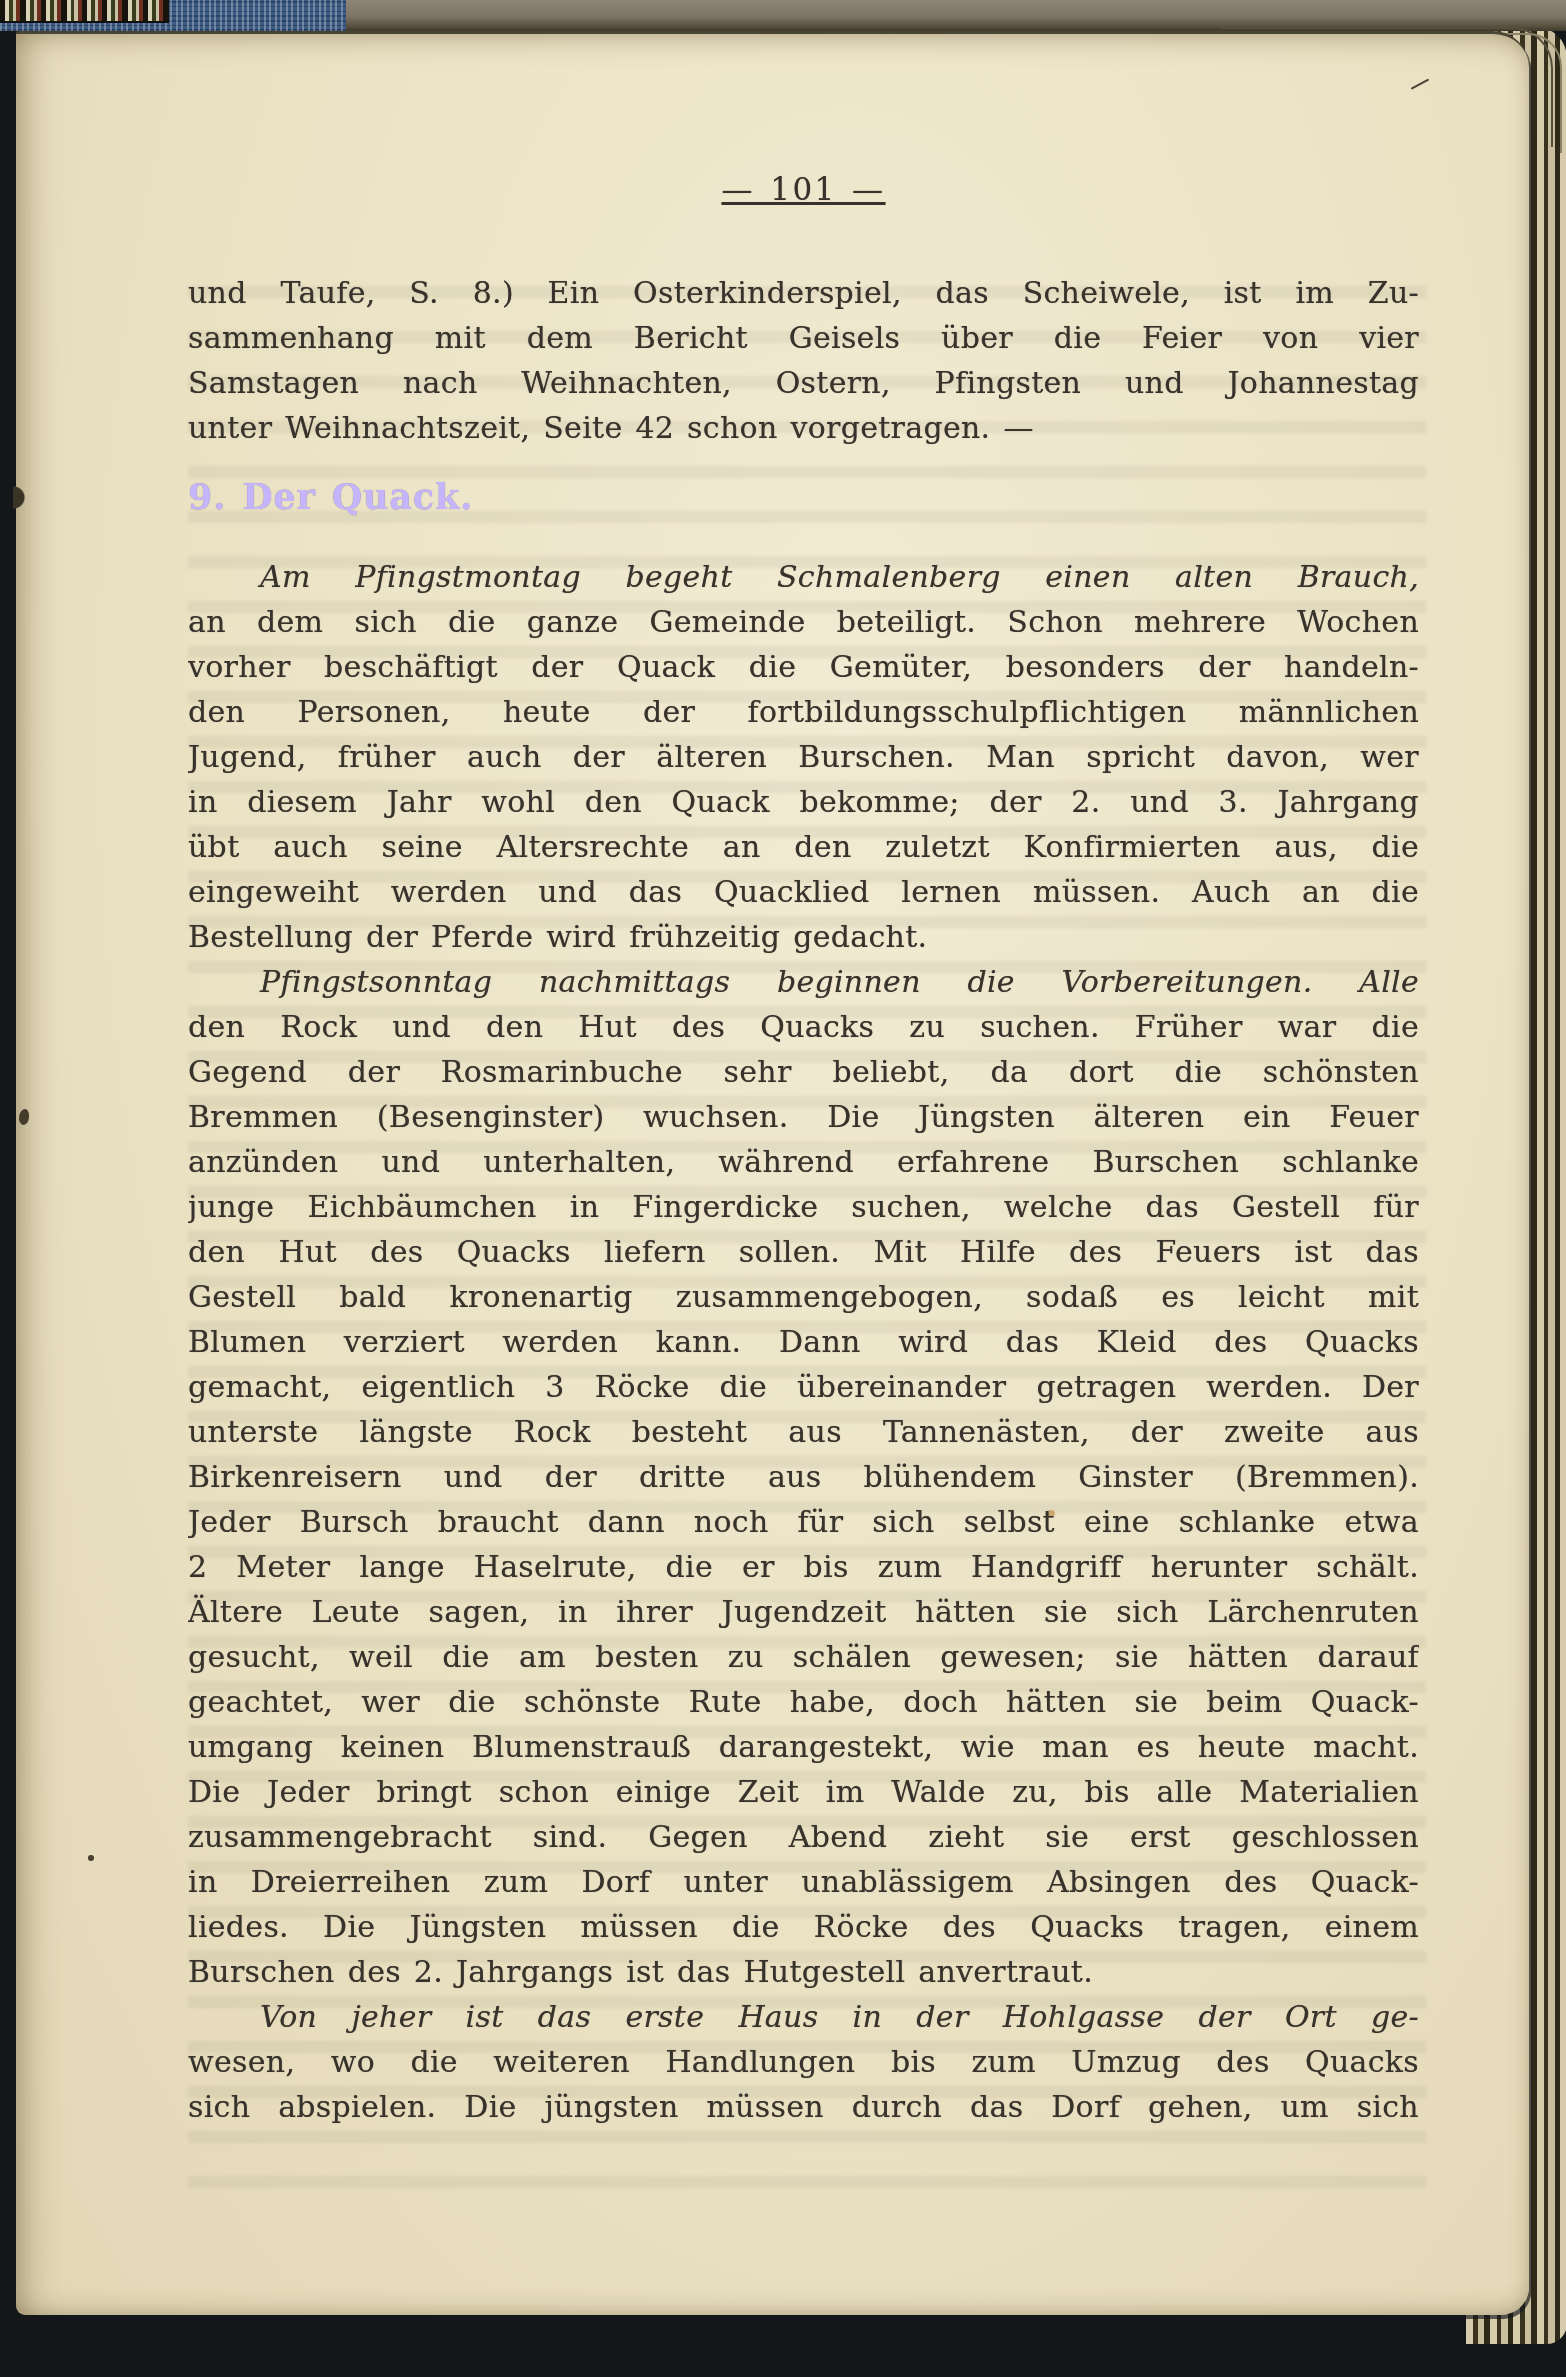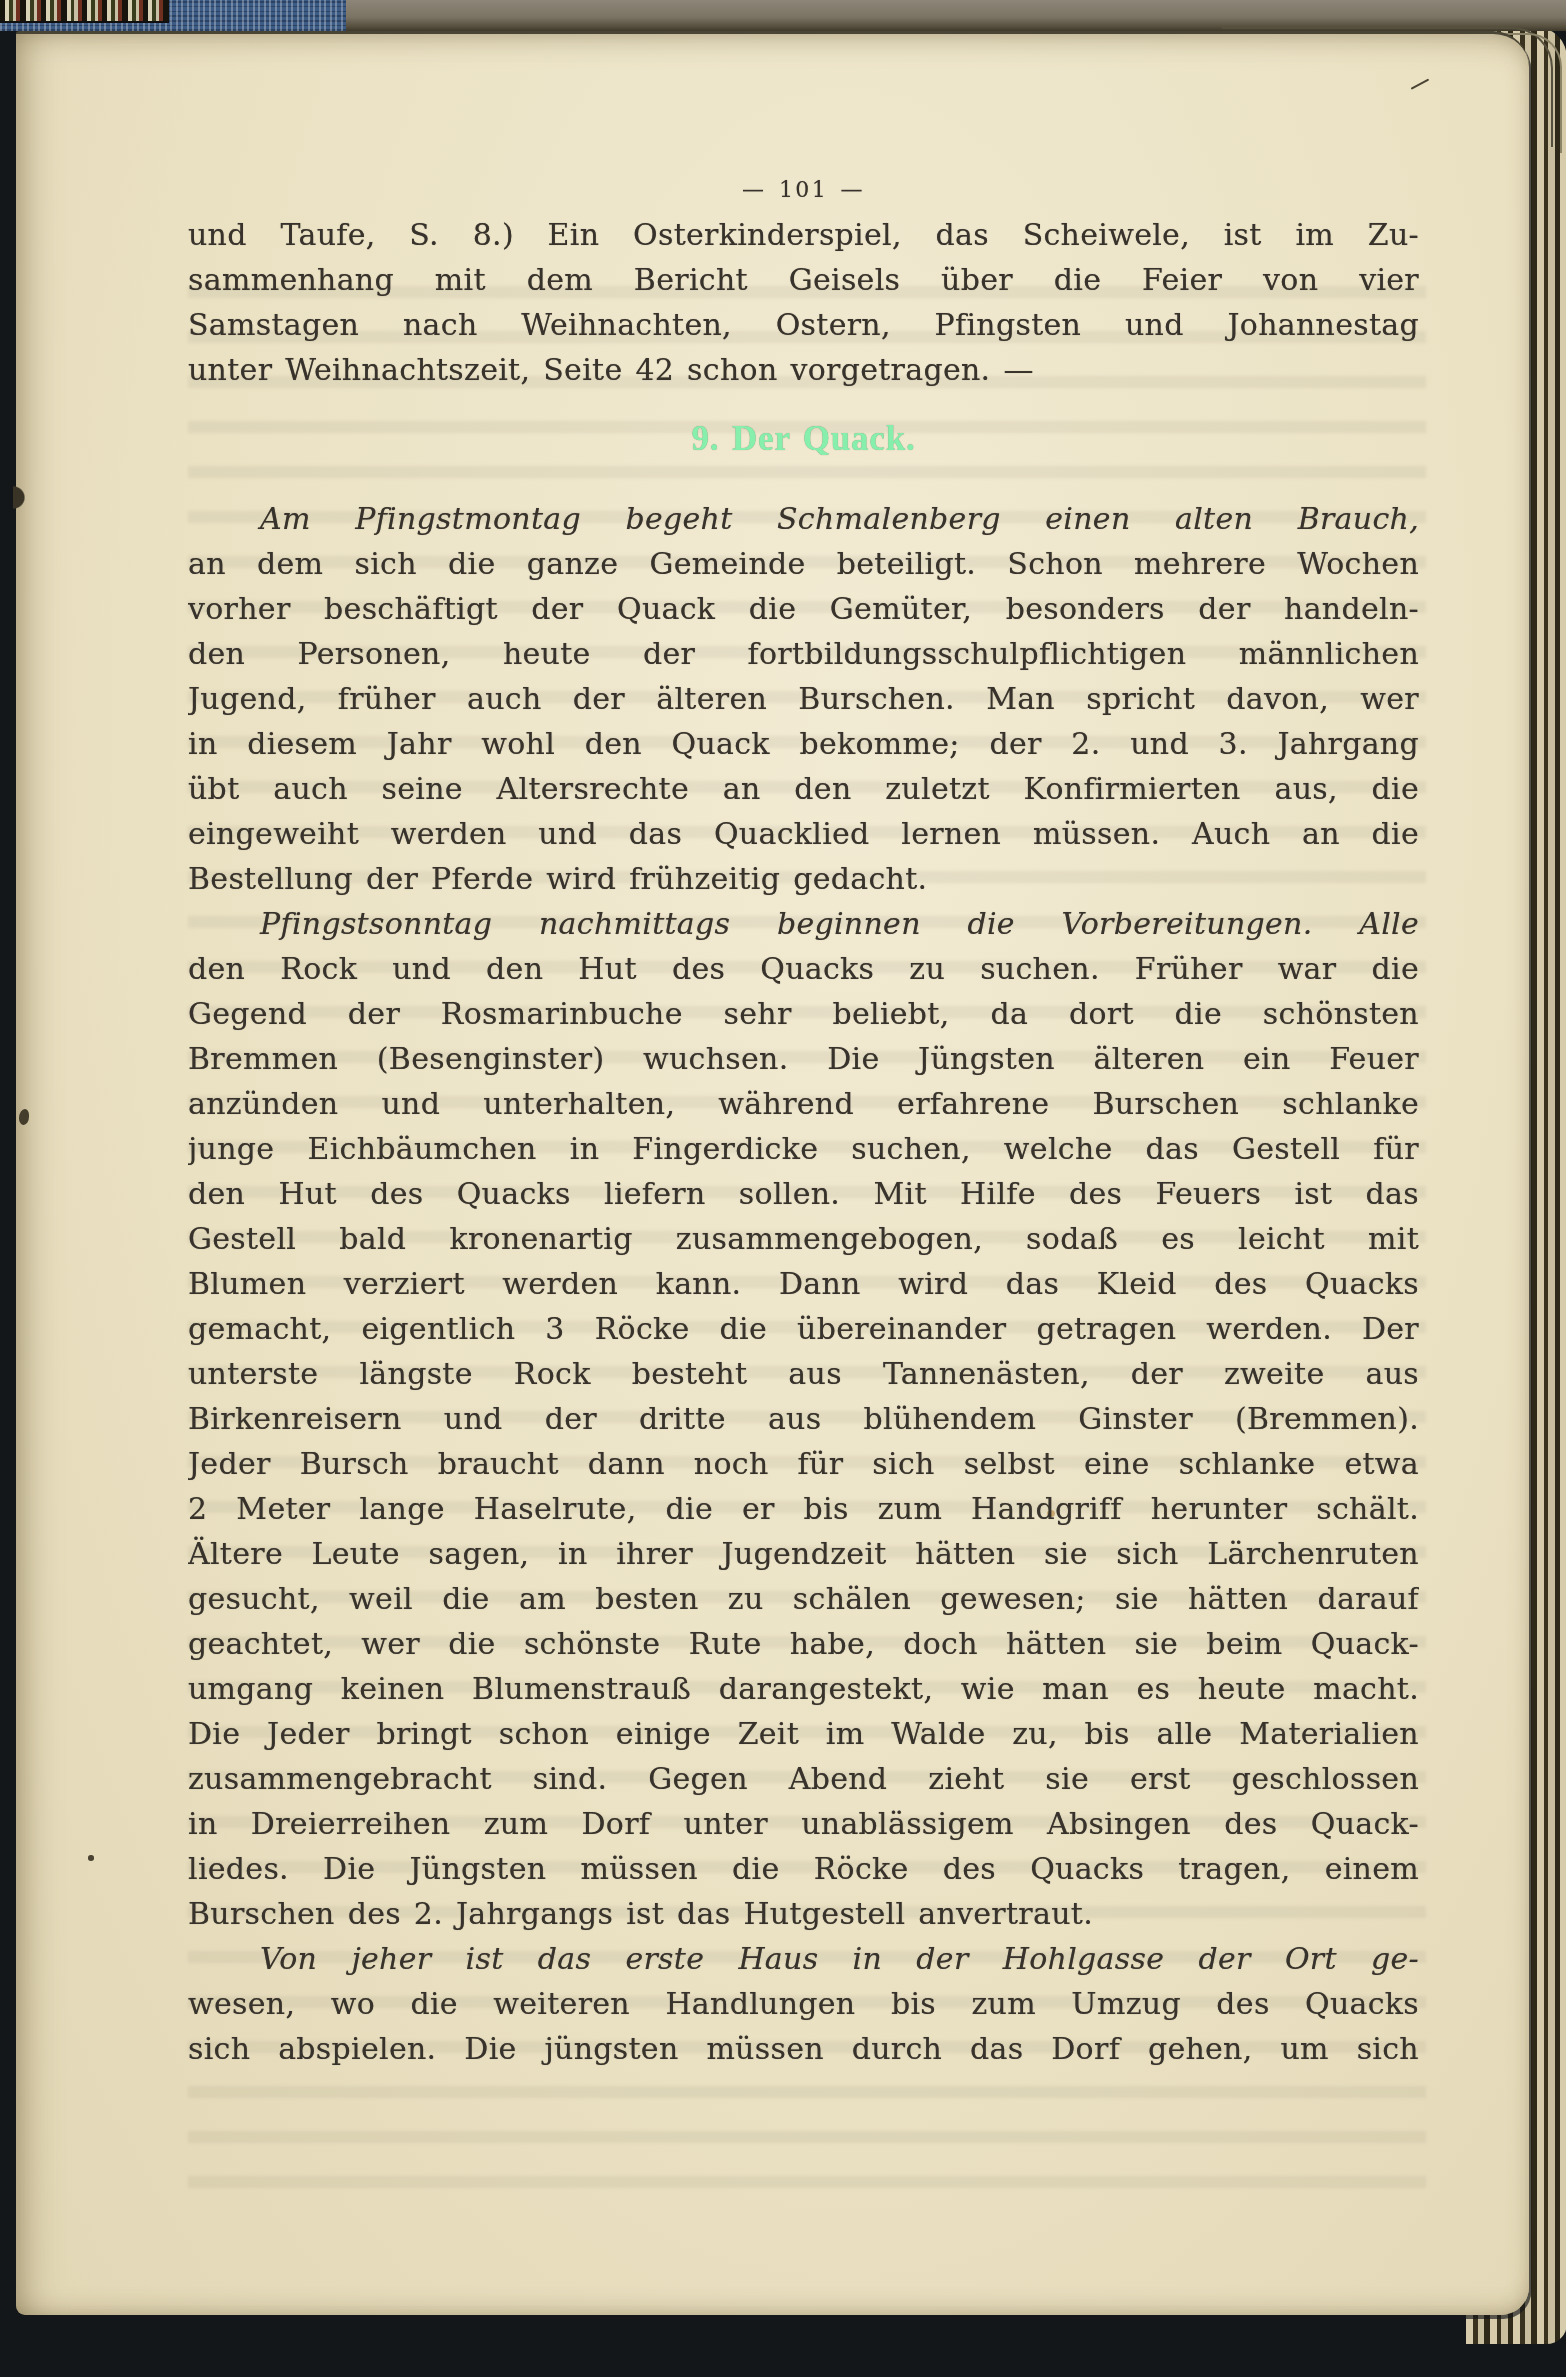--- a/index.html
+++ b/index.html
@@ -89,27 +89,26 @@
 
   
   .text-column{
     position:absolute; left:188px; top:167px; width:1231px;
     z-index:5; color:#37322b;
     font-size:30px; letter-spacing:0.3px; word-spacing:3.1px;
     text-shadow:0 0 0.8px rgba(55,48,38,.55);
   }
   .page-number{
     height:45px; line-height:45px; text-align:center;
-    font-size:22px; letter-spacing:2.4px; 
+    font-size:31px; letter-spacing:2.4px; margin-bottom:58px;text-decoration:underline;
   }
   .section-heading{
-    height:45px; line-height:45px; text-align:center;
-    font-weight:bold; font-size:35px; letter-spacing:0.8px; color:#86efac;
+    height:45px; line-height:45px; 
+    font-weight:bold; font-size:35px; letter-spacing:0.8px; color:#c4b5fd;
     margin:23.5px 0 35px 0;
-    font-family:Liberation Serif, serif;
   }
   .paragraph{margin:0;}
   .line{
     height:45px; line-height:45px;
     text-align:justify; text-align-last:justify;
     overflow:hidden; white-space:normal;
   }
   .line.first-indent{ text-indent:72px;font-style:italic; }
   .line.no-just{ text-align-last:left; }
 </style>

